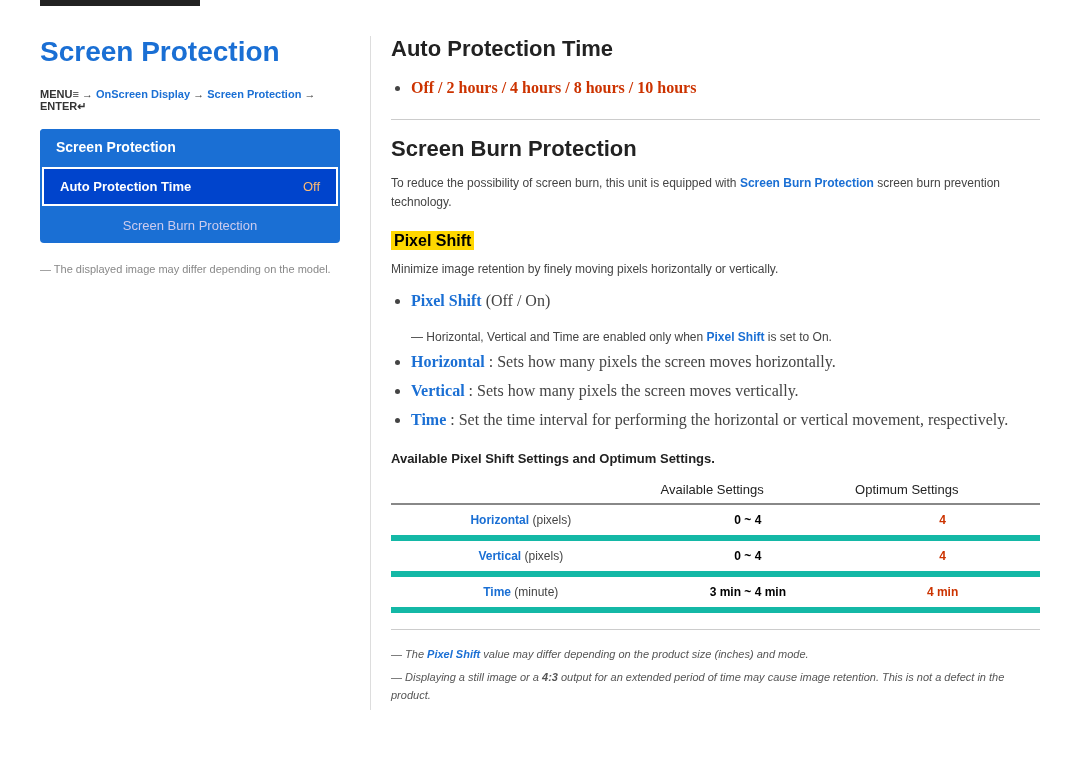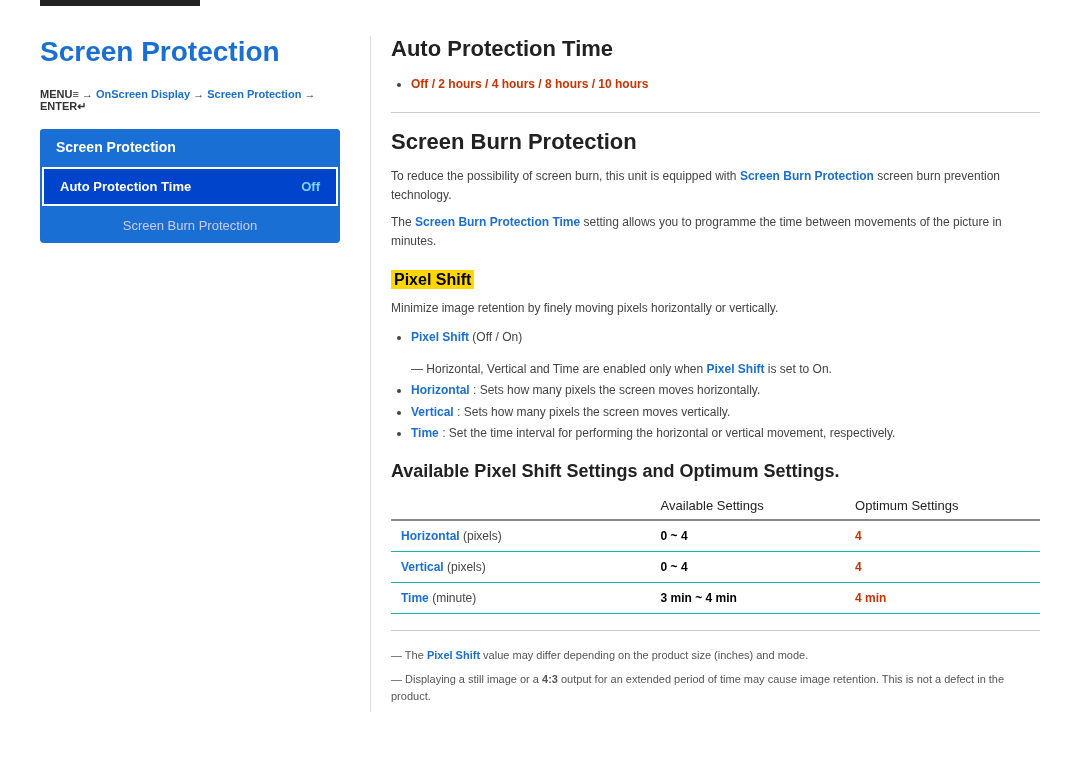--- a/index.html
+++ b/index.html
@@ -71,22 +71,22 @@
       font-size: 13px;
       font-weight: bold;
       display: flex;
       justify-content: space-between;
       align-items: center;
       border: 2px solid #fff;
       margin: 2px;
     }
 
     .menu-item-selected .item-value {
-      color: #7dd3fc;
-      font-weight: bold;
+      color: #fdba74;
+      font-weight: normal;
     }
 
     .menu-item-normal {
       color: #cce;
       padding: 10px 16px;
       font-size: 13px;
       text-align: center;
     }
 
     .disclaimer {
@@ -120,23 +120,24 @@
       margin-bottom: 8px;
     }
 
     .bullet-list {
       list-style: disc;
       margin-left: 20px;
       margin-bottom: 14px;
     }
 
     .bullet-list li {
-      font-size: 12px;
+      font-size: 16px;
       color: #444;
       line-height: 1.8;
+      font-family: Liberation Serif, serif;
     }
 
     .highlight-red {
       color: #cc3300;
       font-weight: bold;
     }
 
     .highlight-blue {
       color: #1a6fd4;
       font-weight: bold;
@@ -168,21 +169,21 @@
       content: "— ";
       color: #444;
     }
 
     .table-section {
       margin-top: 16px;
       margin-bottom: 16px;
     }
 
     .table-section-title {
-      font-size: 18px;
+      font-size: 13px;
       font-weight: bold;
       color: #222;
       margin-bottom: 10px;
     }
 
     .settings-table {
       width: 100%;
       border-collapse: collapse;
     }
 
@@ -196,21 +197,22 @@
       color: #222;
       padding: 6px 10px;
       text-align: left;
     }
 
     .settings-table thead th:first-child {
       width: 40%;
     }
 
     .settings-table tbody tr {
-      border-bottom: 1px solid #14b8a6;
+      border-bottom: 6px solid #14b8a6;
+      text-align: center;
     }
 
     .settings-table tbody td {
       padding: 8px 10px;
       font-size: 12px;
       color: #444;
       vertical-align: middle;
     }
 
     .settings-table tbody td:nth-child(2) {
@@ -226,20 +228,21 @@
     .td-label-bold {
       color: #1a6fd4 !important;
       font-weight: bold;
     }
 
     .footnote {
       font-size: 11px;
       color: #555;
       margin-bottom: 6px;
       line-height: 1.6;
+      font-style: italic;
     }
 
     .footnote::before {
       content: "— ";
     }
 
     .divider {
       border: none;
       border-top: 1px solid #ccc;
       margin: 16px 0;
@@ -272,20 +275,21 @@
       <div class="menu-header">Screen Protection</div>
       <div class="menu-item-selected">
         <span>Auto Protection Time</span>
         <span class="item-value">Off</span>
       </div>
       <div class="menu-item-normal">
         <span>Screen Burn Protection</span>
       </div>
     </div>
 
+    <div class="disclaimer">The displayed image may differ depending on the model.</div>
   </div>
 
   <div class="right-panel">
 
     <div>
       <h2 class="section-title">Auto Protection Time</h2>
       <ul class="bullet-list">
         <li>
           <span class="highlight-red">Off / 2 hours / 4 hours / 8 hours / 10 hours</span>
         </li>
@@ -297,25 +301,20 @@
     <div>
       <h2 class="section-title">Screen Burn Protection</h2>
 
       <p class="section-desc">
         <span>To reduce the possibility of screen burn, this unit is equipped with</span>
         <span class="highlight-blue">Screen Burn Protection</span>
         <span> screen burn prevention technology.</span>
       </p>
 
 
-      <p class="section-desc">
-        <span>The </span>
-        <span class="highlight-blue">Screen Burn Protection Time</span>
-        <span> setting allows you to programme the time between movements of the picture in minutes.</span>
-      </p>
 
       <div class="pixel-shift-section">
         <h3 class="section-subtitle">
           <span class="highlight-yellow-bg">Pixel Shift</span>
         </h3>
 
         <p class="section-desc">Minimize image retention by finely moving pixels horizontally or vertically.</p>
 
         <ul class="bullet-list">
           <li>

